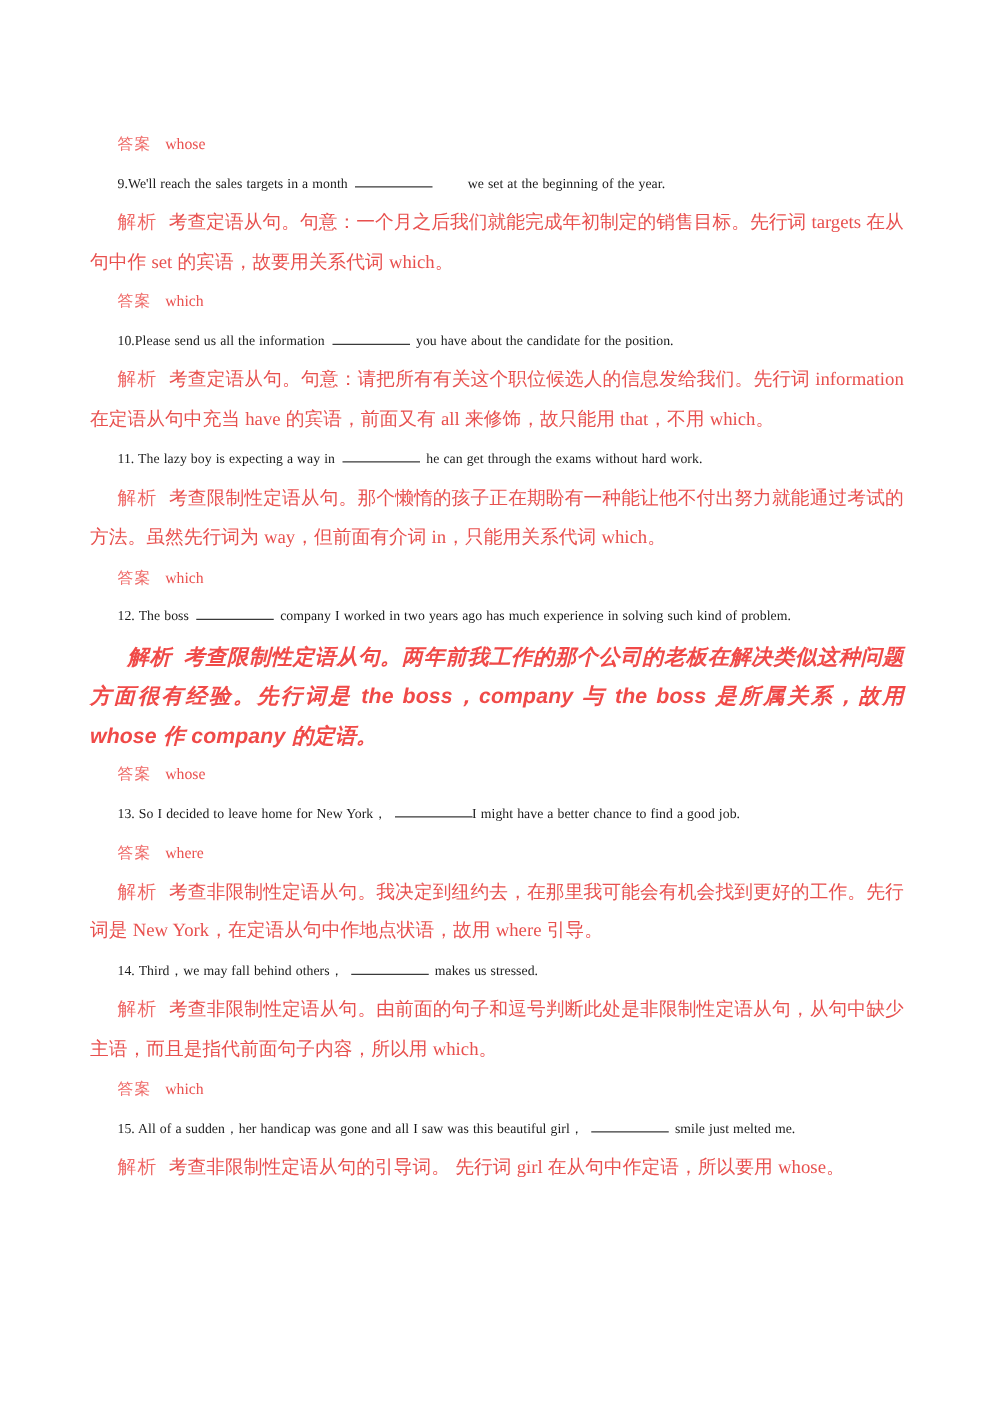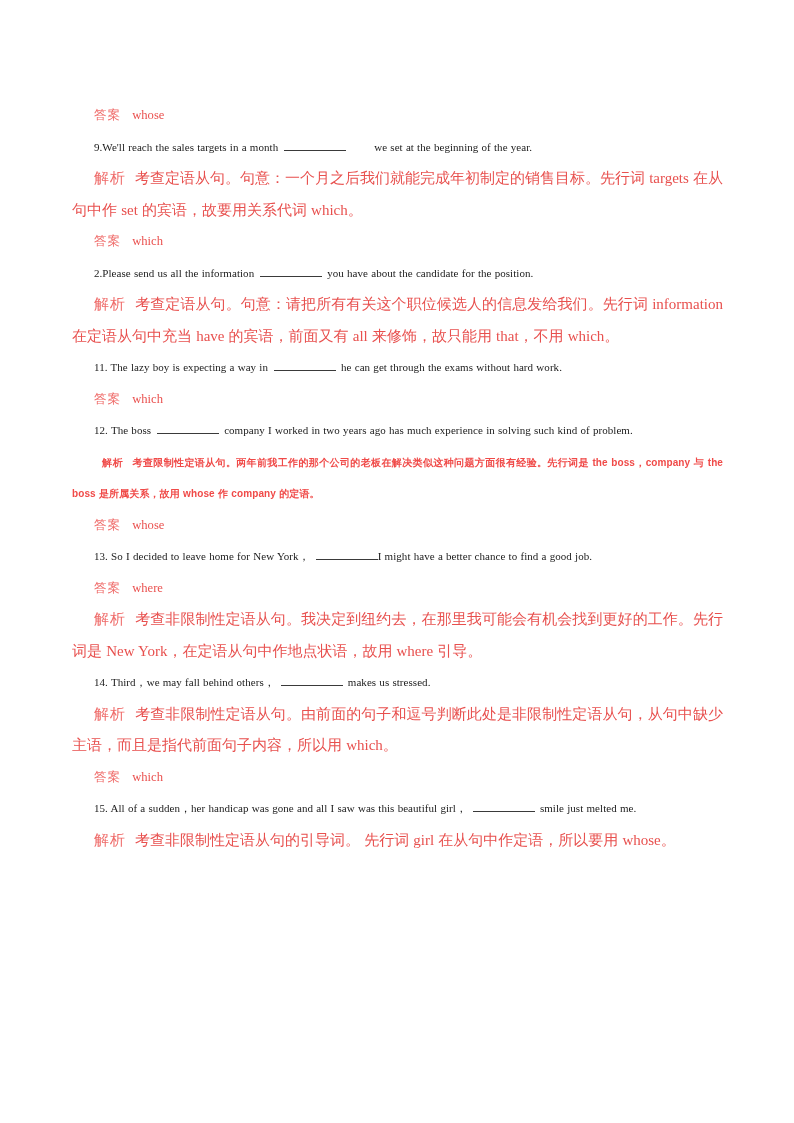--- a/index.html
+++ b/index.html
@@ -62,23 +62,24 @@
     color: #ef6a68;
     letter-spacing: 1px;
     padding-right: 9px;
     font-family: "Liberation Serif", "DejaVu Serif", serif;
   }
   
   .jx-line.heavy {
     color: #f04a48;
     font-family: "Liberation Sans", "DejaVu Sans", sans-serif;
     font-weight: bold;
-    font-size: 10px;
+    font-size: 17px;
     text-indent: 30px;
     letter-spacing: 0.1px;
+    font-style: italic;
   }
   .jx-line.heavy .jx-label {
     color: #f04a48;
     font-weight: bold;
     letter-spacing: 0.5px;
   }
 
   
   .da-line {
     color: #ea5250;
@@ -123,27 +124,28 @@
     </p>
 
     <p class="para q-line"><span>9.We'll reach the sales targets in a month</span><span class="blank wide-after"></span><span>we set at the beginning of the year.</span></p>
 
     <p class="para jx-line"><span class="jx-label">解析</span><span>考查定语从句。句意：一个月之后我们就能完成年初制定的销售目标。先行词 targets 在从句中作 set 的宾语，故要用关系代词 which。</span></p>
 
     <p class="para da-line">
       <span class="da-label">答案</span><span class="da-value">which</span>
     </p>
 
-    <p class="para q-line"><span>2.Please send us all the information</span><span class="blank"></span><span>you have about the candidate for the position.</span></p>
+    <p class="para q-line"><span>10.Please send us all the information</span><span class="blank"></span><span>you have about the candidate for the position.</span></p>
 
     <p class="para jx-line"><span class="jx-label">解析</span><span>考查定语从句。句意：请把所有有关这个职位候选人的信息发给我们。先行词 information 在定语从句中充当 have 的宾语，前面又有 all 来修饰，故只能用 that，不用 which。</span></p>
 
 
     <p class="para q-line"><span>11. The lazy boy is expecting a way in</span><span class="blank"></span><span>he can  get through the exams without hard work.</span></p>
 
+    <p class="para jx-line"><span class="jx-label">解析</span><span>考查限制性定语从句。那个懒惰的孩子正在期盼有一种能让他不付出努力就能通过考试的方法。虽然先行词为 way，但前面有介词 in，只能用关系代词 which。</span></p>
 
     <p class="para da-line">
       <span class="da-label">答案</span><span class="da-value">which</span>
     </p>
 
     <p class="para q-line"><span>12. The boss</span><span class="blank"></span><span>company I worked in two years ago has much experience in solving such kind of problem.</span></p>
 
     <p class="para jx-line heavy"><span class="jx-label">解析</span><span>考查限制性定语从句。两年前我工作的那个公司的老板在解决类似这种问题方面很有经验。先行词是 the boss，company 与 the boss 是所属关系，故用 whose 作 company 的定语。</span></p>
 
     <p class="para da-line">

